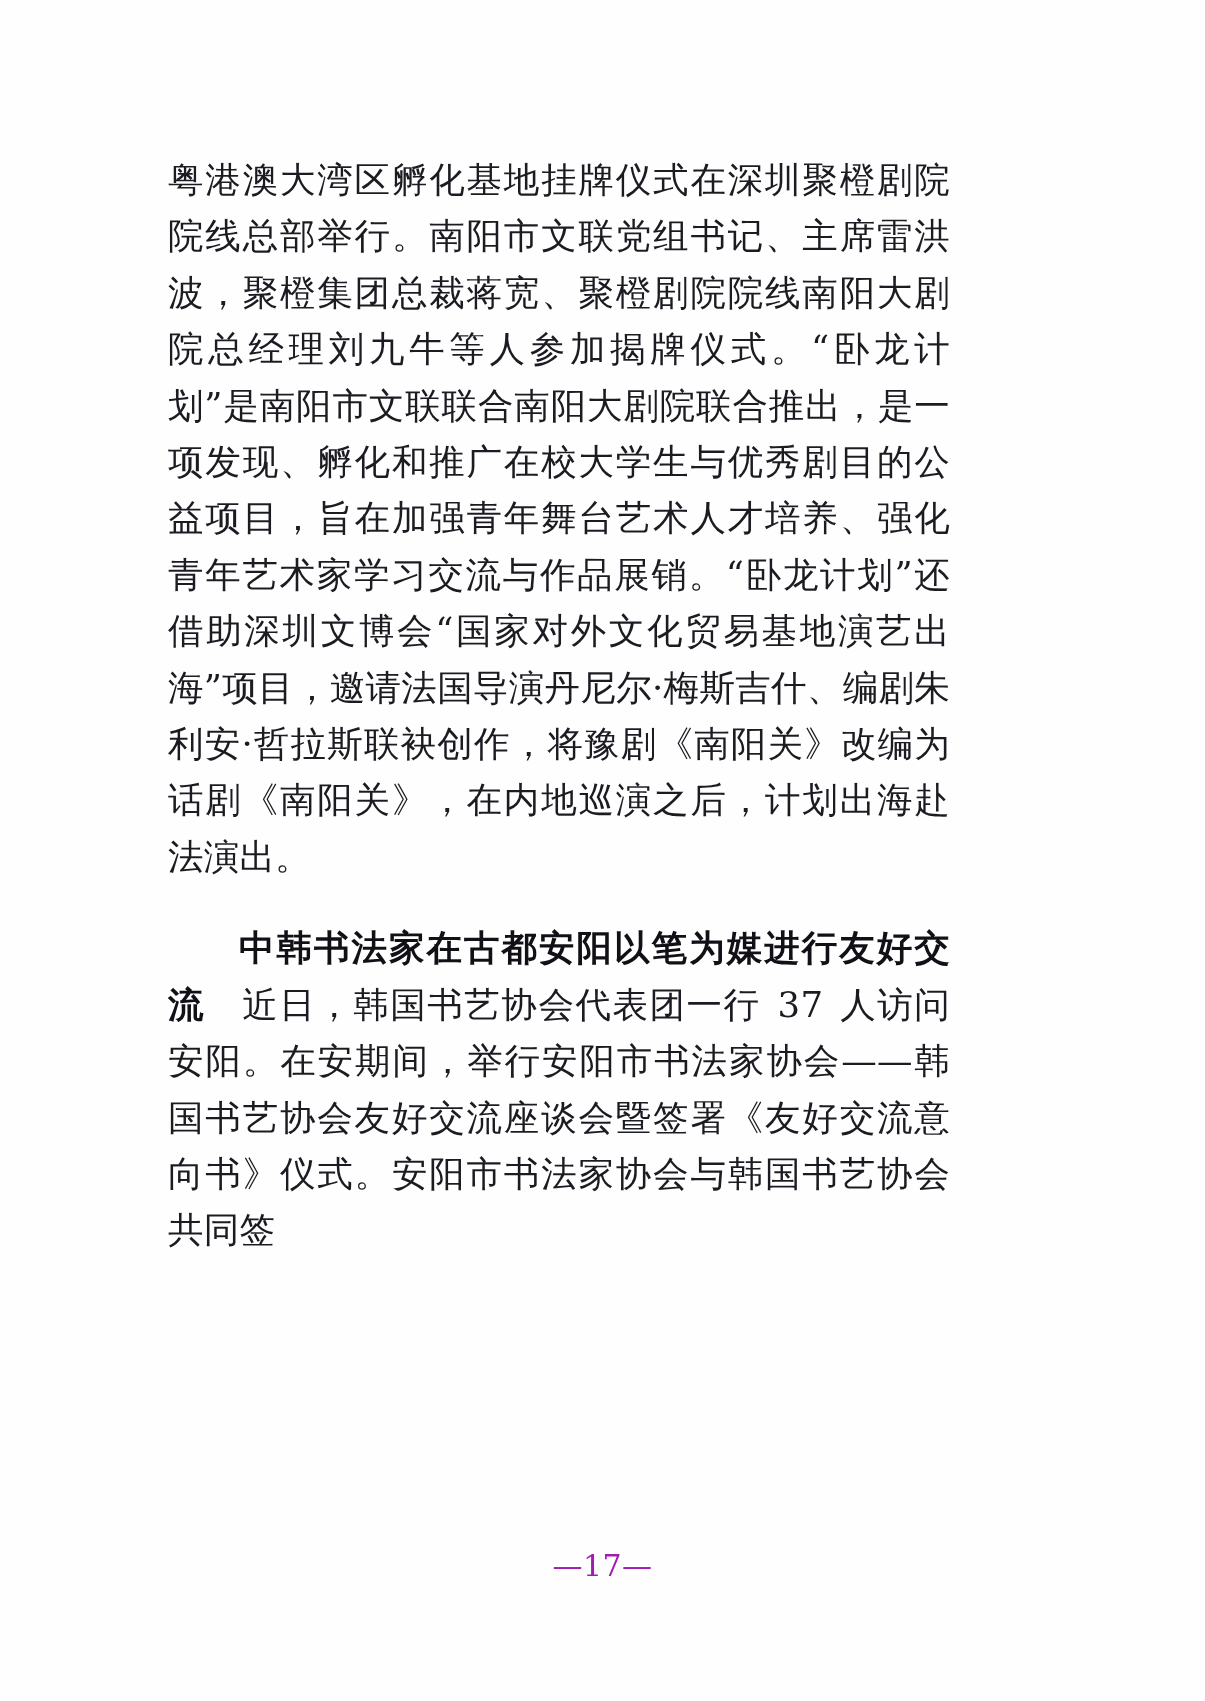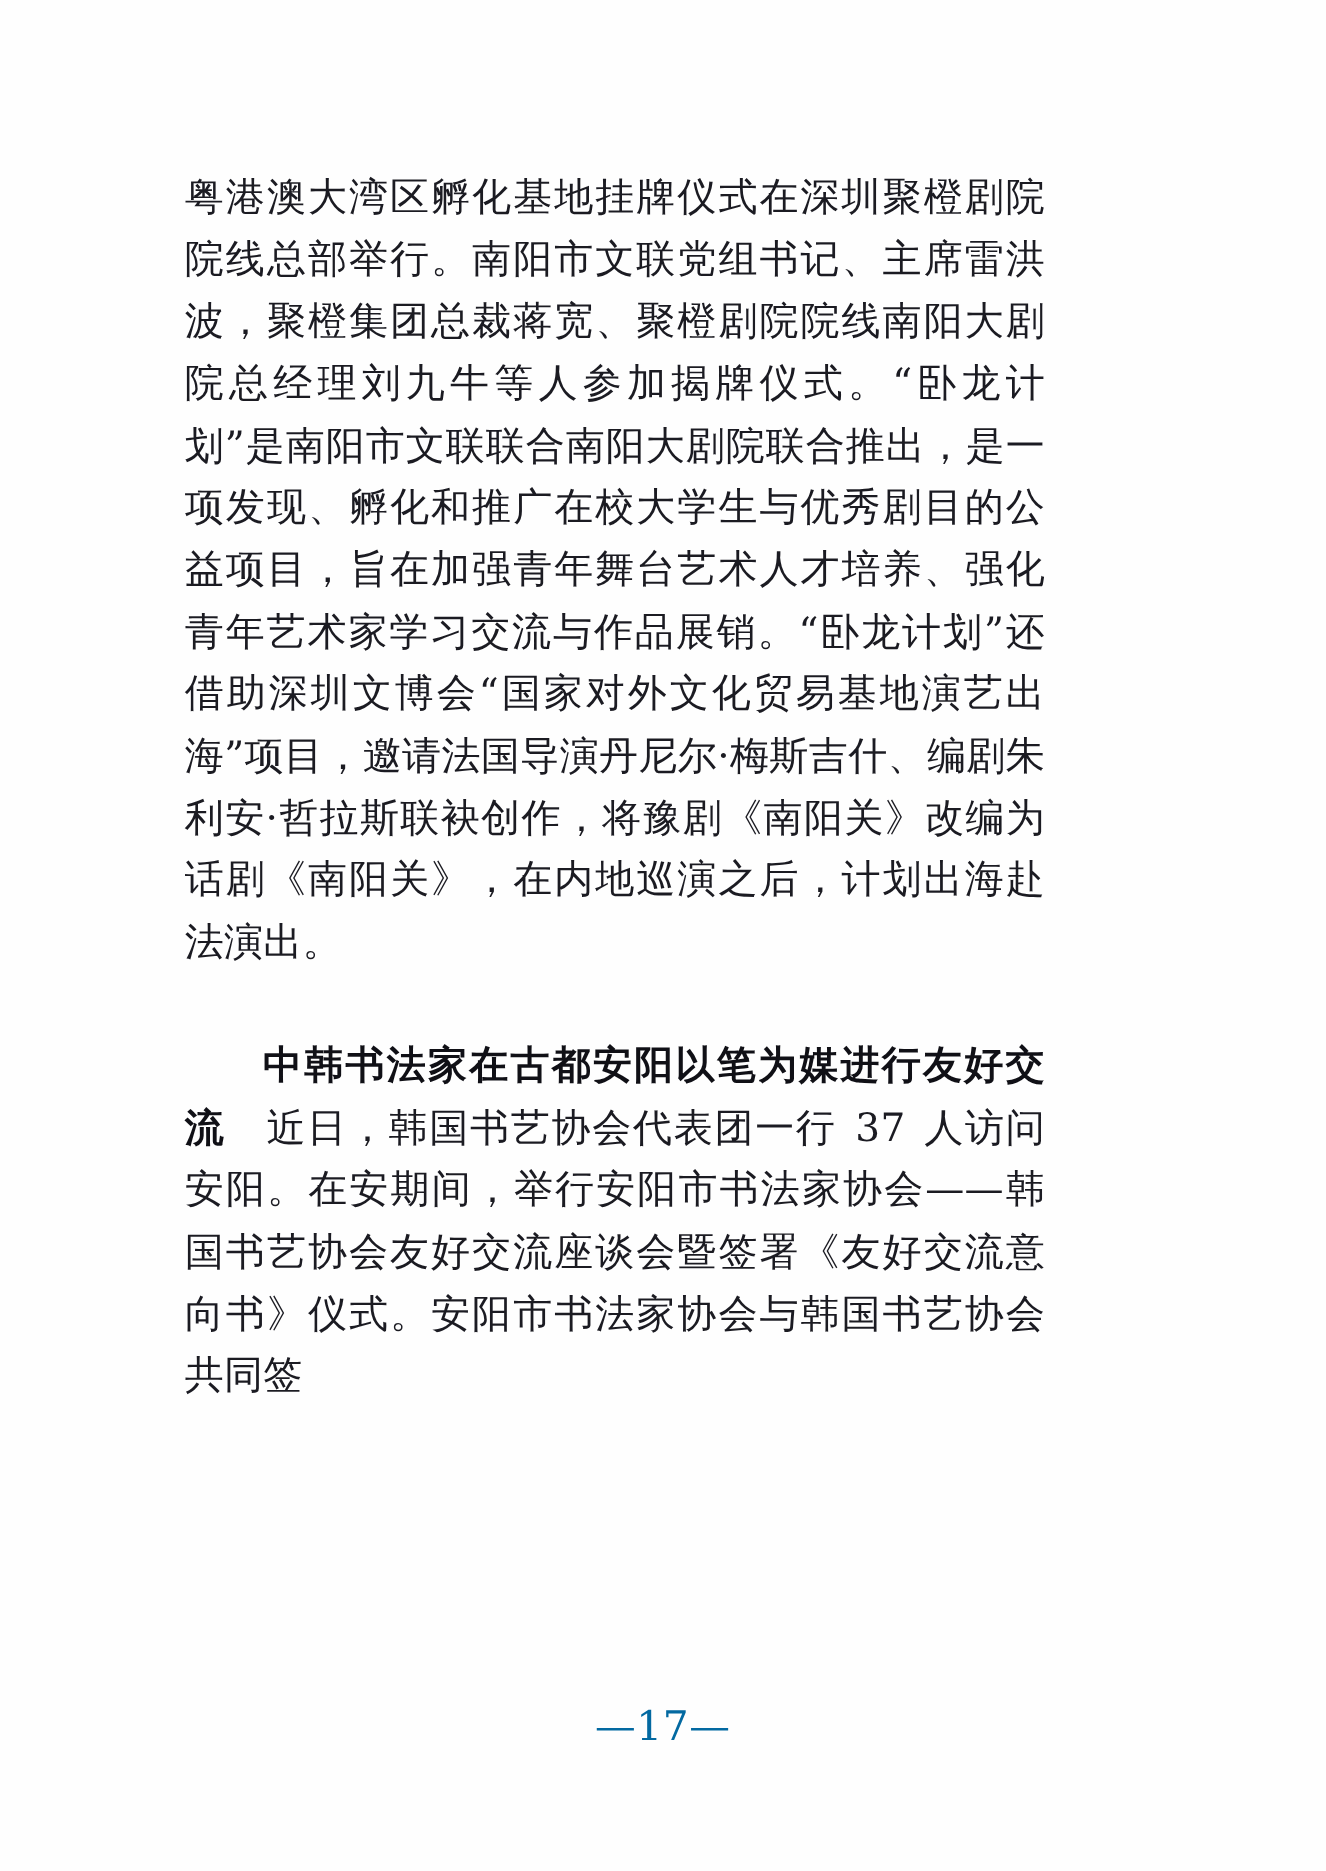--- a/index.html
+++ b/index.html
@@ -37,21 +37,21 @@
     font-weight: 400;
     -webkit-font-smoothing: antialiased;
   }
   .para-cont {
     text-indent: 0;
   }
   .para-indent {
     text-indent: 2em;
   }
   .gap-before-section {
-    margin-top: 56px;
+    margin-top: 35px;
   }
   .runin-head {
     font-family: "DejaVu Sans", "Liberation Sans", sans-serif;
     font-weight: 700;
     font-size: 35.5px;
     color: #101016;
     letter-spacing: 0.3px;
   }
   .runin-body {
     font-family: "DejaVu Serif", "Liberation Serif", serif;
@@ -61,22 +61,22 @@
     font-family: "DejaVu Serif", "Liberation Serif", serif;
     padding: 0 0.12em;
   }
   .footer {
     position: absolute;
     left: 0;
     right: 0;
     top: 1548px;
     text-align: center;
     font-family: "DejaVu Serif", "Liberation Serif", serif;
-    font-size: 37px;
-    color: #0369a1;
+    font-size: 30px;
+    color: #a21caf;
     letter-spacing: 0.5px;
   }
 </style>
 </head>
 <body>
 
 <div class="page">
 
   <div class="content">
 

